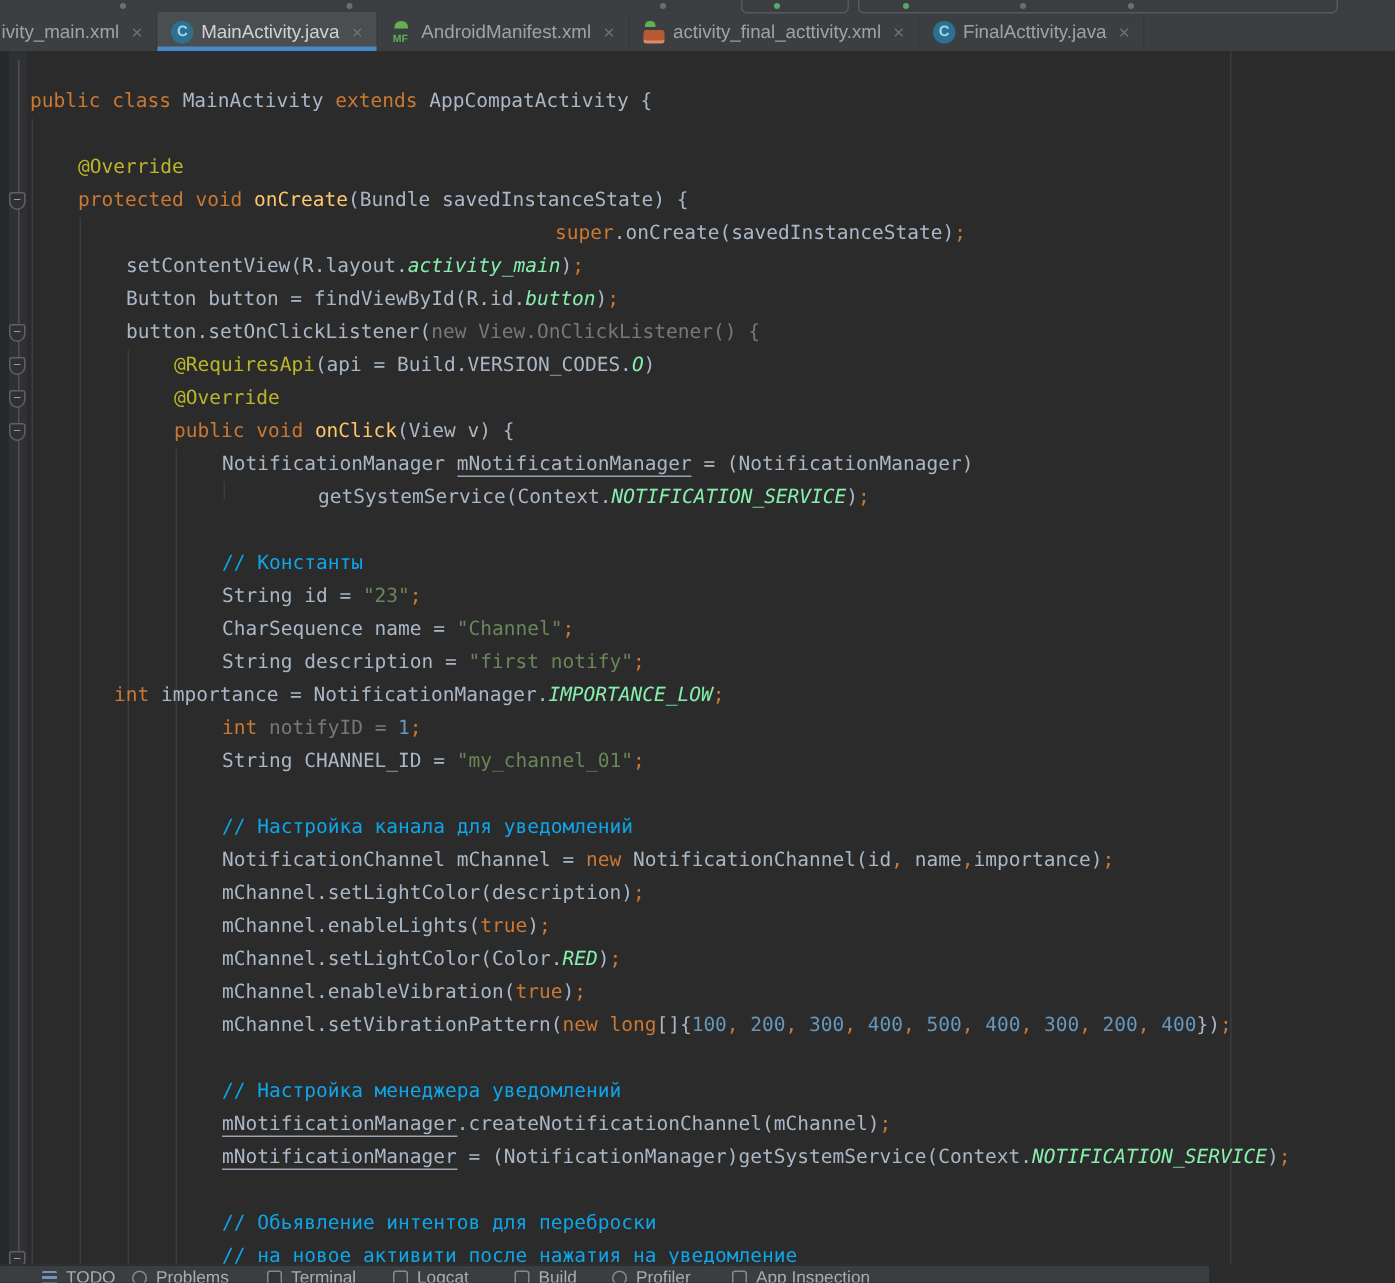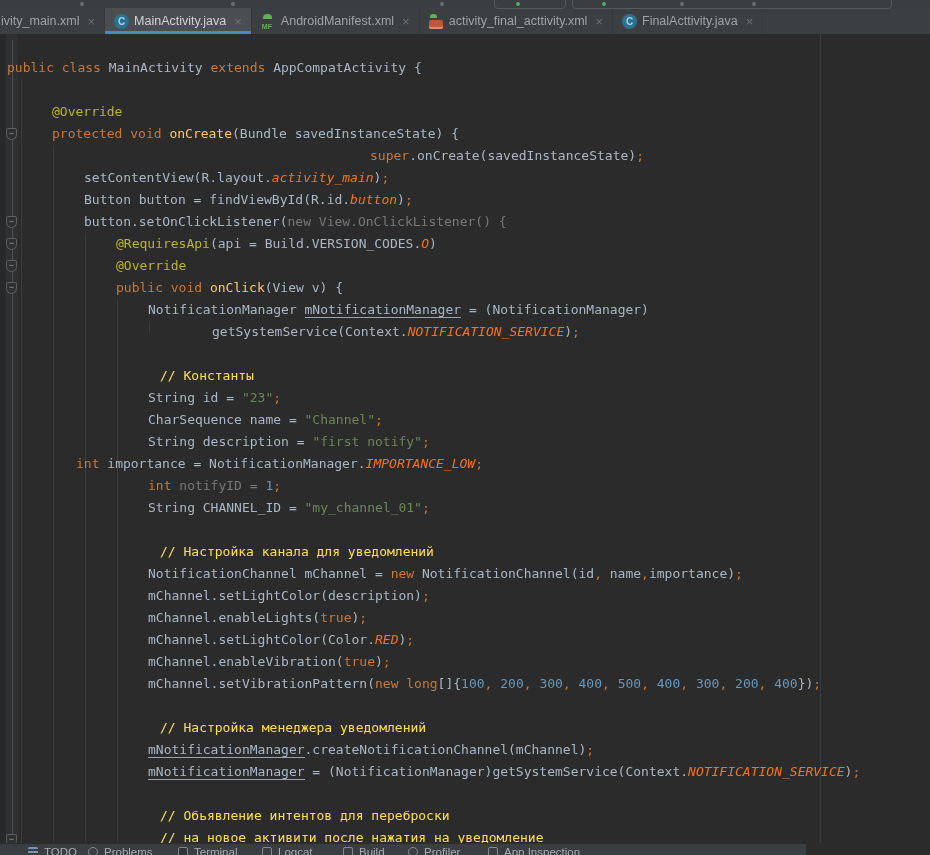--- a/index.html
+++ b/index.html
@@ -34,22 +34,22 @@
   .indent-guide{position:absolute;width:1px;background:#3a3c3e;}
   #margin-guide{position:absolute;left:820px;top:0;bottom:0;width:1px;background:#3a3c3e;}
   #code{position:absolute;left:0;top:23px;width:930px;font-family:"DejaVu Sans Mono",monospace;font-size:13px;z-index:3;}
   .code-line{height:22px;line-height:22px;white-space:pre;color:#a9b7c6;}
   .tok-kw{color:#cc7832;}
   .tok-def{color:#a9b7c6;}
   .tok-mdecl{color:#ffc66d;}
   .tok-ann{color:#bbb529;}
   .tok-str{color:#6a8759;}
   .tok-num{color:#6897bb;}
-  .tok-cmt{color:#fde047;margin-left:12px;}
-  .tok-const{color:#f97316;font-style:italic;}
+  .tok-cmt{color:#0ea5e9;}
+  .tok-const{color:#86efac;font-style:italic;}
   .tok-gray{color:#787878;}
   .tok-u{color:#a9b7c6;border-bottom:1px solid #97a4b0;}
   
   #bottom-bar{position:absolute;left:0;top:843px;width:806px;height:12px;background:#3b3e40;border-top:1px solid #2a2c2e;box-sizing:border-box;z-index:40;overflow:hidden;}
   .tool-item{position:absolute;top:2px;display:flex;align-items:flex-start;gap:6px;font-size:11.5px;color:#a9adaf;white-space:nowrap;}
   .bicon{width:10px;height:10px;border:1px solid #8d9193;border-radius:2px;box-sizing:border-box;margin-top:1px;opacity:.9;}
   .todo-icon{border:none;background:repeating-linear-gradient(to bottom,#7a9cc6 0 2px,transparent 2px 4px);}
   .problems-icon,.profiler-icon{border-radius:50%;}
   .terminal-icon{background:#313335;}
 </style>
@@ -101,21 +101,21 @@
   <div id="gutter-edge"></div>
   <div id="gutter"></div>
   <div id="fold-line"></div>
   <div class="indent-guide" style="left:21px;top:45px;bottom:0;"></div>
   <div class="indent-guide" style="left:53px;top:111px;bottom:0;"></div>
   <div class="indent-guide" style="left:85px;top:199px;bottom:0;"></div>
   <div class="indent-guide" style="left:117px;top:265px;bottom:0;"></div>
   <div class="indent-guide" style="left:149px;top:287px;height:12px;"></div>
   <div id="margin-guide"></div>
   <div id="code">
-      <div class="code-line" style="padding-left: 7px;"><span class="tok-kw">public class </span><span class="tok-def">MainActivity </span><span class="tok-kw">extends </span><span class="tok-def">AppCompatActivity {</span></div>
+      <div class="code-line" style="padding-left: 20px;"><span class="tok-kw">public class </span><span class="tok-def">MainActivity </span><span class="tok-kw">extends </span><span class="tok-def">AppCompatActivity {</span></div>
       <div class="code-line" style="padding-left: 20px;"></div>
       <div class="code-line" style="padding-left: 52px;"><span class="tok-ann">@Override</span></div>
       <div class="code-line" style="padding-left: 52px;"><span class="tok-kw">protected void </span><span class="tok-mdecl">onCreate</span><span class="tok-def">(Bundle savedInstanceState) {</span></div>
       <div class="code-line" style="padding-left: 84px; text-align: center;"><span class="tok-kw">super</span><span class="tok-def">.onCreate(savedInstanceState)</span><span class="tok-kw">;</span></div>
       <div class="code-line" style="padding-left: 84px;"><span class="tok-def">setContentView(R.layout.</span><span class="tok-const">activity_main</span><span class="tok-def">)</span><span class="tok-kw">;</span></div>
       <div class="code-line" style="padding-left: 84px;"><span class="tok-def">Button button = findViewById(R.id.</span><span class="tok-const">button</span><span class="tok-def">)</span><span class="tok-kw">;</span></div>
       <div class="code-line" style="padding-left: 84px;"><span class="tok-def">button.setOnClickListener(</span><span class="tok-gray">new View.OnClickListener() {</span></div>
       <div class="code-line" style="padding-left: 116px;"><span class="tok-ann">@RequiresApi</span><span class="tok-def">(api = Build.VERSION_CODES.</span><span class="tok-const">O</span><span class="tok-def">)</span></div>
       <div class="code-line" style="padding-left: 116px;"><span class="tok-ann">@Override</span></div>
       <div class="code-line" style="padding-left: 116px;"><span class="tok-kw">public void </span><span class="tok-mdecl">onClick</span><span class="tok-def">(View v) {</span></div>

